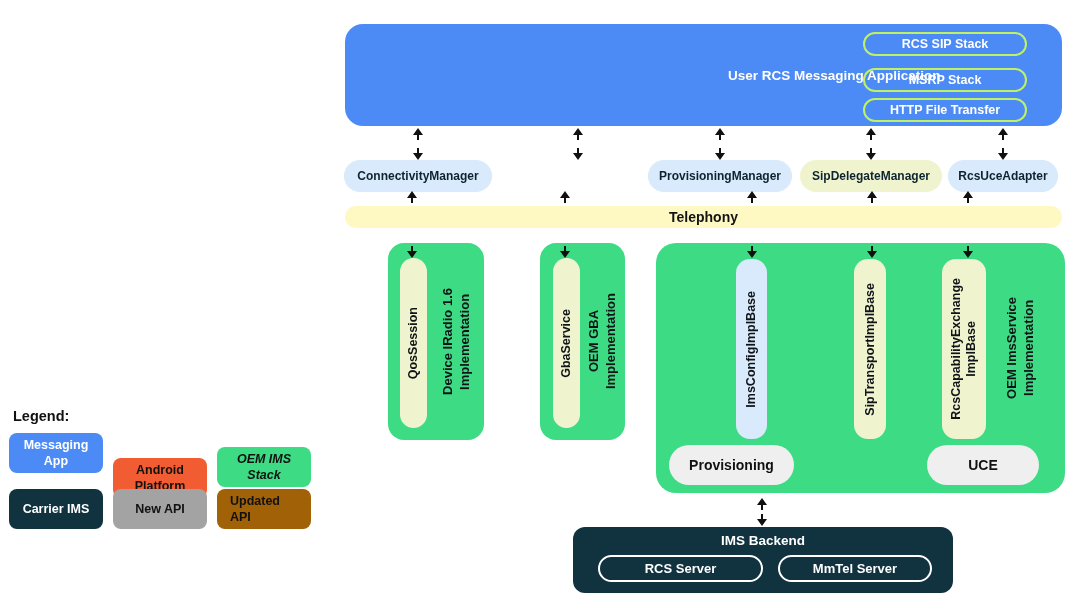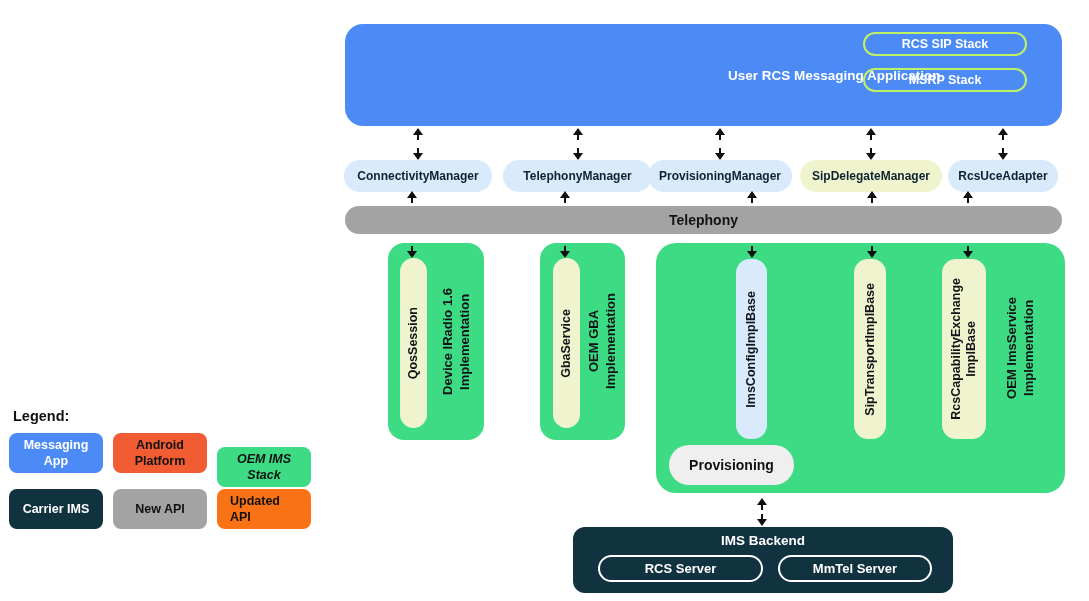--- a/index.html
+++ b/index.html
@@ -15,21 +15,21 @@
              color:#ffffff;font-weight:bold;font-size:13.5px;}
   .stack-pill{left:518px;width:164px;height:24px;border:2px solid #bef264;border-radius:15px;
               color:#ffffff;font-weight:bold;font-size:12.5px;box-sizing:border-box;}
 
   
   .mgr{top:160px;height:32px;border-radius:16px;background:#D8EAFB;color:#0D2430;
        font-weight:bold;font-size:12px;}
   .mgr.cream{background:#F0F4CE;}
 
   
-  .tel-bar{left:345px;top:206px;width:717px;height:28px;background:#a3a3a3;border-radius:14px;
+  .tel-bar{left:345px;top:206px;width:717px;height:22px;background:#fef9c3;border-radius:14px;
            color:#131313;font-weight:bold;font-size:14px;}
 
   
   .gbox{background:#3DDC84;border-radius:16px;}
   .vpill{position:absolute;border-radius:14px;display:flex;align-items:center;justify-content:center;}
   .vpill.cream{background:#F0F4CE;}
   .vpill.lblue{background:#D8EAFB;}
   .vtext{writing-mode:vertical-rl;transform:rotate(180deg);white-space:pre-line;text-align:center;
          font-weight:bold;color:#101418;font-size:12.5px;line-height:15px;}
   .vlabel{position:absolute;display:flex;align-items:center;justify-content:center;}
@@ -47,45 +47,45 @@
 
   
   .legend-title{left:13px;top:408px;font-weight:bold;font-size:14.5px;color:#111111;}
   .lg{width:94px;height:40px;border-radius:8px;font-weight:bold;font-size:12.5px;line-height:16px;
       text-align:center;}
   .lg.blue{background:#4C8BF5;color:#ffffff;}
   .lg.orange{background:#F25C33;color:#111111;}
   .lg.green{background:#3DDC84;color:#111111;}
   .lg.navy{background:#11323F;color:#ffffff;}
   .lg.cream{background:#a3a3a3;color:#111111;}
-  .lg.lblue{background:#f97316;color:#111111;justify-content:flex-start;text-align:left;
+  .lg.lblue{background:#a16207;color:#111111;justify-content:flex-start;text-align:left;
             padding-left:13px;box-sizing:border-box;}
 
   
   .arrow{position:absolute;width:12px;height:12px;z-index:5;}
   .arrow.up::before{content:"";position:absolute;left:1px;top:0;width:0;height:0;
     border-left:5px solid transparent;border-right:5px solid transparent;border-bottom:7px solid #101010;}
   .arrow.up::after{content:"";position:absolute;left:5px;top:6px;width:2px;height:6px;background:#101010;}
   .arrow.down::before{content:"";position:absolute;left:5px;top:0;width:2px;height:6px;background:#101010;}
   .arrow.down::after{content:"";position:absolute;left:1px;top:5px;width:0;height:0;
     border-left:5px solid transparent;border-right:5px solid transparent;border-top:7px solid #101010;}
 </style>
 </head>
 <body>
 
 <div id="stage">
 
   <div class="abs app-box">
     <div class="abs app-title">User RCS Messaging Application</div>
     <div class="abs stack-pill flexc" style="top:8px;">RCS SIP Stack</div>
     <div class="abs stack-pill flexc" style="top:44px;">MSRP Stack</div>
+    <div class="abs stack-pill flexc" style="top:74px;">HTTP File Transfer</div>
   </div>
 
   <div class="abs mgr flexc" style="left:344px;width:148px;">ConnectivityManager</div>
-  <div class="abs mgr flexc" style="left:503px;width:149px;">TelephonyManager</div>
   <div class="abs mgr flexc" style="left:648px;width:144px;">ProvisioningManager</div>
   <div class="abs mgr cream flexc" style="left:800px;width:142px;">SipDelegateManager</div>
   <div class="abs mgr flexc" style="left:948px;width:110px;">RcsUceAdapter</div>
 
   <div class="abs tel-bar flexc">Telephony</div>
 
   <div class="abs gbox" style="left:388px;top:243px;width:96px;height:197px;">
     <div class="vpill cream" style="left:12px;top:15px;width:27px;height:170px;">
       <span class="vtext">QosSession</span>
     </div>
@@ -114,32 +114,33 @@
     </div>
     <div class="vpill cream" style="left:286px;top:16px;width:44px;height:180px;">
       <span class="vtext">RcsCapabilityExchange
 ImplBase</span>
     </div>
     <div class="vlabel" style="left:336px;top:10px;width:56px;height:190px;">
       <span class="vtext">OEM ImsService
 Implementation</span>
     </div>
     <div class="abs fn-pill flexc" style="left:13px;width:125px;">Provisioning</div>
+    <div class="abs fn-pill flexc" style="left:271px;width:112px;">UCE</div>
   </div>
 
   <div class="abs backend">
     <div class="abs backend-title">IMS Backend</div>
     <div class="abs server-pill flexc" style="left:25px;width:165px;">RCS Server</div>
     <div class="abs server-pill flexc" style="left:205px;width:154px;">MmTel Server</div>
   </div>
 
   <div class="abs legend-title">Legend:</div>
   <div class="abs lg blue flexc pre" style="left:9px;top:433px;">Messaging
 App</div>
-  <div class="abs lg orange flexc pre" style="left:113px;top:433px;">Android
+  <div class="abs lg orange flexc pre" style="left:113px;top:458px;">Android
 Platform</div>
   <div class="abs lg green flexc pre" style="left:217px;top:447px;font-style:italic;">OEM IMS
 Stack</div>
   <div class="abs lg navy flexc pre" style="left:9px;top:489px;">Carrier IMS</div>
   <div class="abs lg cream flexc pre" style="left:113px;top:489px;">New API</div>
   <div class="abs lg lblue flexc pre" style="left:217px;top:489px;">Updated
 API</div>
 
   <div class="arrow up" style="left:412px;top:128px;"></div>
   <div class="arrow down" style="left:412px;top:148px;"></div>

